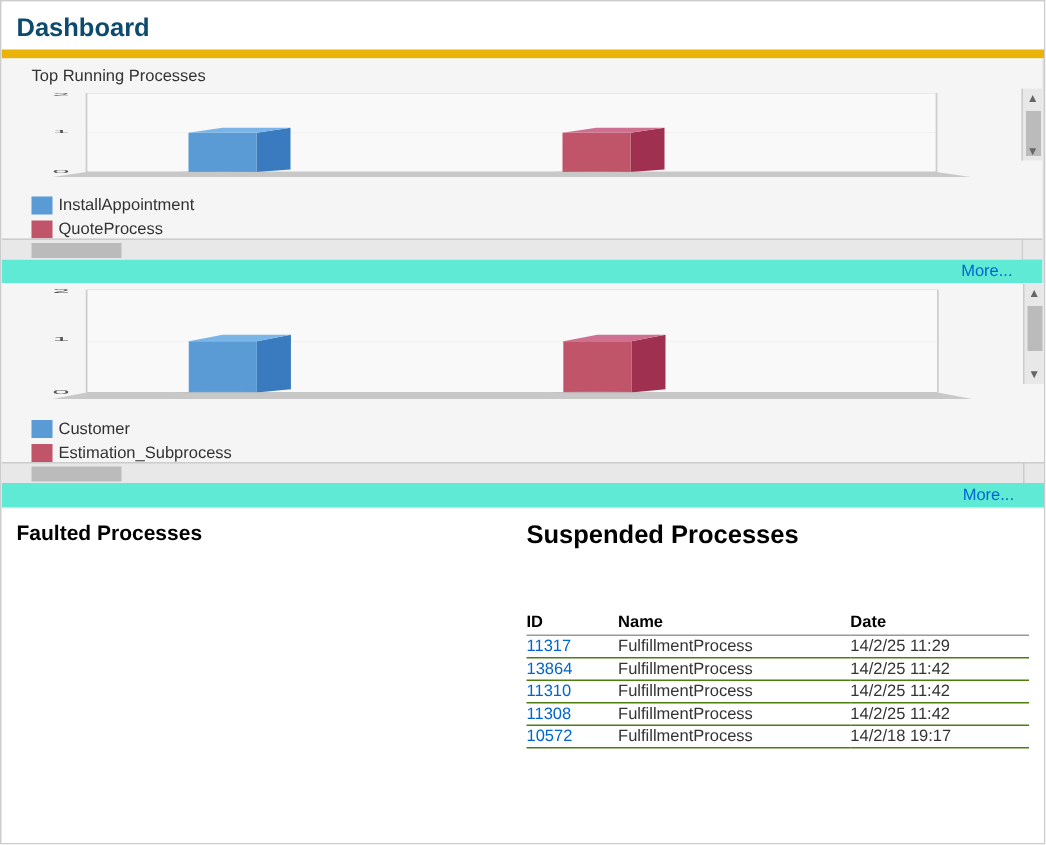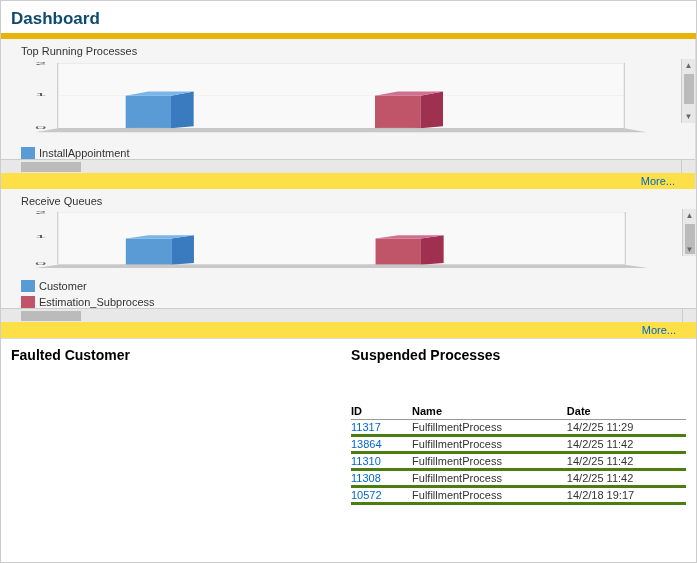--- a/index.html
+++ b/index.html
@@ -115,21 +115,21 @@
       background: #e8e8e8;
       border-top: 1px solid #ccc;
       border-left: 1px solid #ccc;
     }
     .more-link {
       text-align: right;
       padding: 2px 20px 2px 0;
       font-size: 11px;
       color: #0066cc;
       cursor: pointer;
-      background: #fde047;
+      background: #5eead4;
     }
     .more-link a {
       color: #0066cc;
       text-decoration: none;
     }
 
     
     .bar-chart-svg {
       width: calc(100% - 14px);
       height: 100%;
@@ -167,42 +167,42 @@
     .faulted-title {
       font-size: 14px;
       font-weight: bold;
       color: #000;
       margin-bottom: 4px;
     }
     .suspended-processes {
       flex: 1;
     }
     .suspended-title {
-      font-size: 14px;
+      font-size: 17px;
       font-weight: bold;
       color: #000;
       margin-bottom: 4px;
     }
     .process-table {
       width: 100%;
       border-collapse: collapse;
       font-size: 11px;
       margin-top: 40px;
     }
     .process-table th {
       text-align: left;
       padding: 2px 8px 2px 0;
       color: #000;
       font-weight: bold;
       border-bottom: 1px solid #999;
     }
     .process-table td {
       padding: 1px 8px 1px 0;
       color: #333;
-      border-bottom: 3px solid #4d7c0f;
+      border-bottom: 1px solid #4d7c0f;
     }
     .process-table td a {
       color: #0066cc;
       text-decoration: none;
     }
   </style>
 </head>
 <body>
 
 <div class="dashboard-container">
@@ -244,34 +244,37 @@
         </svg>
         <div class="chart-scroll-y">
           <div class="chart-scroll-thumb"></div>
         </div>
       </div>
       <div class="chart-legend">
         <div class="legend-item">
           <span class="legend-color" style="background:#5b9bd5;"></span>
           <span>InstallAppointment</span>
         </div>
+        <div class="legend-item">
+          <span class="legend-color" style="background:#c0556a;"></span>
+          <span>QuoteProcess</span>
+        </div>
       </div>
       <div class="chart-scrollbar-h-container">
         <div class="chart-scrollbar-h">
           <div class="chart-scrollbar-h-thumb"></div>
         </div>
         <div class="scrollbar-corner"></div>
       </div>
       <div class="more-link">
         <a>More...</a>
       </div>
     </div>
 
     <div class="chart-panel">
-      <div class="chart-title">Receive Queues</div>
       <div class="chart-area">
         <svg class="bar-chart-svg" viewBox="0 0 300 200" preserveAspectRatio="none">
           <rect x="0" y="0" width="300" height="200" fill="#f5f5f5"></rect>
           <rect x="25" y="10" width="250" height="160" fill="#f9f9f9" stroke="#ccc" stroke-width="0.5"></rect>
           <text x="20" y="15" font-size="9" text-anchor="end" fill="#555">2</text>
           <text x="20" y="90" font-size="9" text-anchor="end" fill="#555">1</text>
           <text x="20" y="172" font-size="9" text-anchor="end" fill="#555">0</text>
           <line x1="25" y1="10" x2="275" y2="10" stroke="#ddd" stroke-width="0.5"></line>
           <line x1="25" y1="90" x2="275" y2="90" stroke="#ddd" stroke-width="0.5"></line>
           <line x1="25" y1="170" x2="275" y2="170" stroke="#aaa" stroke-width="1"></line>
@@ -311,21 +314,21 @@
       <div class="more-link">
         <a>More...</a>
       </div>
     </div>
 
   </div>
 
   <div class="bottom-section">
 
     <div class="faulted-processes">
-      <div class="faulted-title">Faulted Customer</div>
+      <div class="faulted-title">Faulted Processes</div>
     </div>
 
     <div class="suspended-processes">
       <div class="suspended-title">Suspended Processes</div>
       <table class="process-table">
         <thead>
           <tr>
             <th>ID</th>
             <th>Name</th>
             <th>Date</th>

